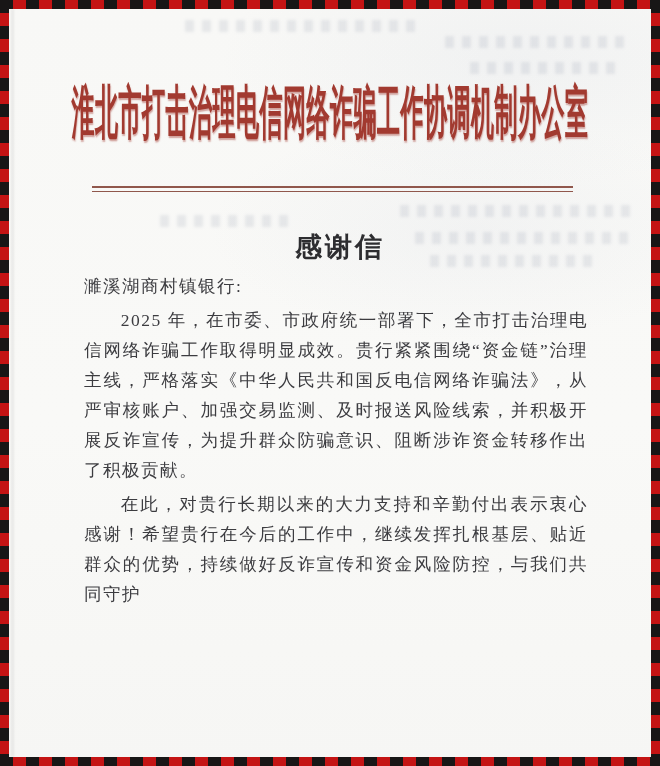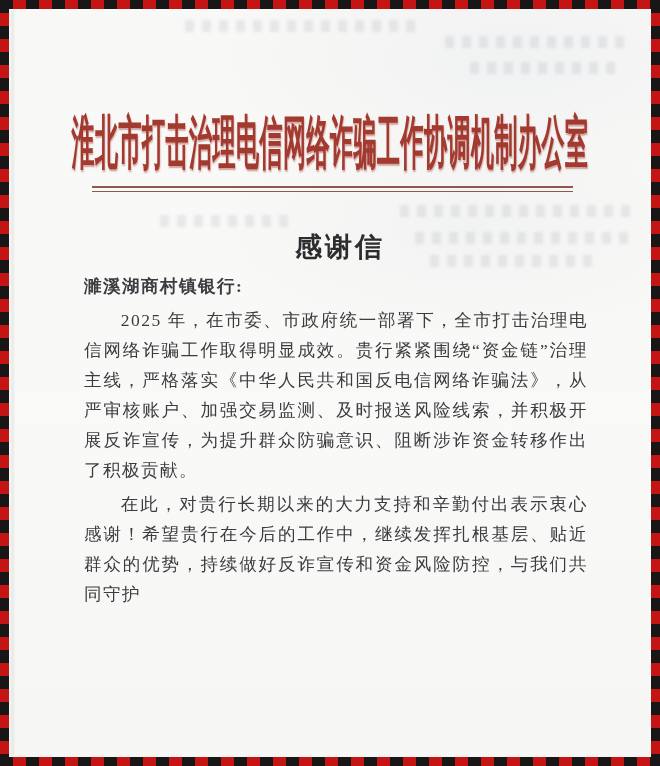--- a/index.html
+++ b/index.html
@@ -40,22 +40,22 @@
   .smudge {
     position: absolute; height: 12px;
     background: repeating-linear-gradient(90deg, rgba(122,132,154,0.26) 0 9px, rgba(122,132,154,0) 9px 17px);
     filter: blur(1.6px);
     opacity: 0.55;
   }
 
   
   .letterhead {
     position: absolute; top: 98px; left: 9px; right: 9px; height: 74px;
-    display: flex; align-items: center; justify-content: center;
-    margin: 8px;
+    display: flex; align-items: flex-start; justify-content: center;
+    margin: 0;
     color: #a23a30;
   }
   .letterhead span {
     display: inline-block;
     font-size: 23px;
     font-weight: 700;
     letter-spacing: 0.5px;
     white-space: nowrap;
     transform: scaleY(2.5);
     text-shadow: 0.6px 0.6px 0.9px rgba(162,58,48,0.45);
@@ -81,21 +81,21 @@
 
   
   .body {
     position: absolute; top: 271px; left: 84px; width: 504px;
     color: #3c3c40;
     font-size: 17.5px;
     line-height: 30px;
     letter-spacing: 1.5px;
     text-align: justify;
   }
-  .salutation { margin: 0; font-weight: bold; }
+  .salutation { margin: 0; }
   .para { margin: 4px 0 0 0; text-indent: 2.1em; }
 </style>
 </head>
 <body>
 
 <div class="page">
 
   <div class="border-h top"></div>
   <div class="border-h bottom"></div>
   <div class="border-v left"></div>

